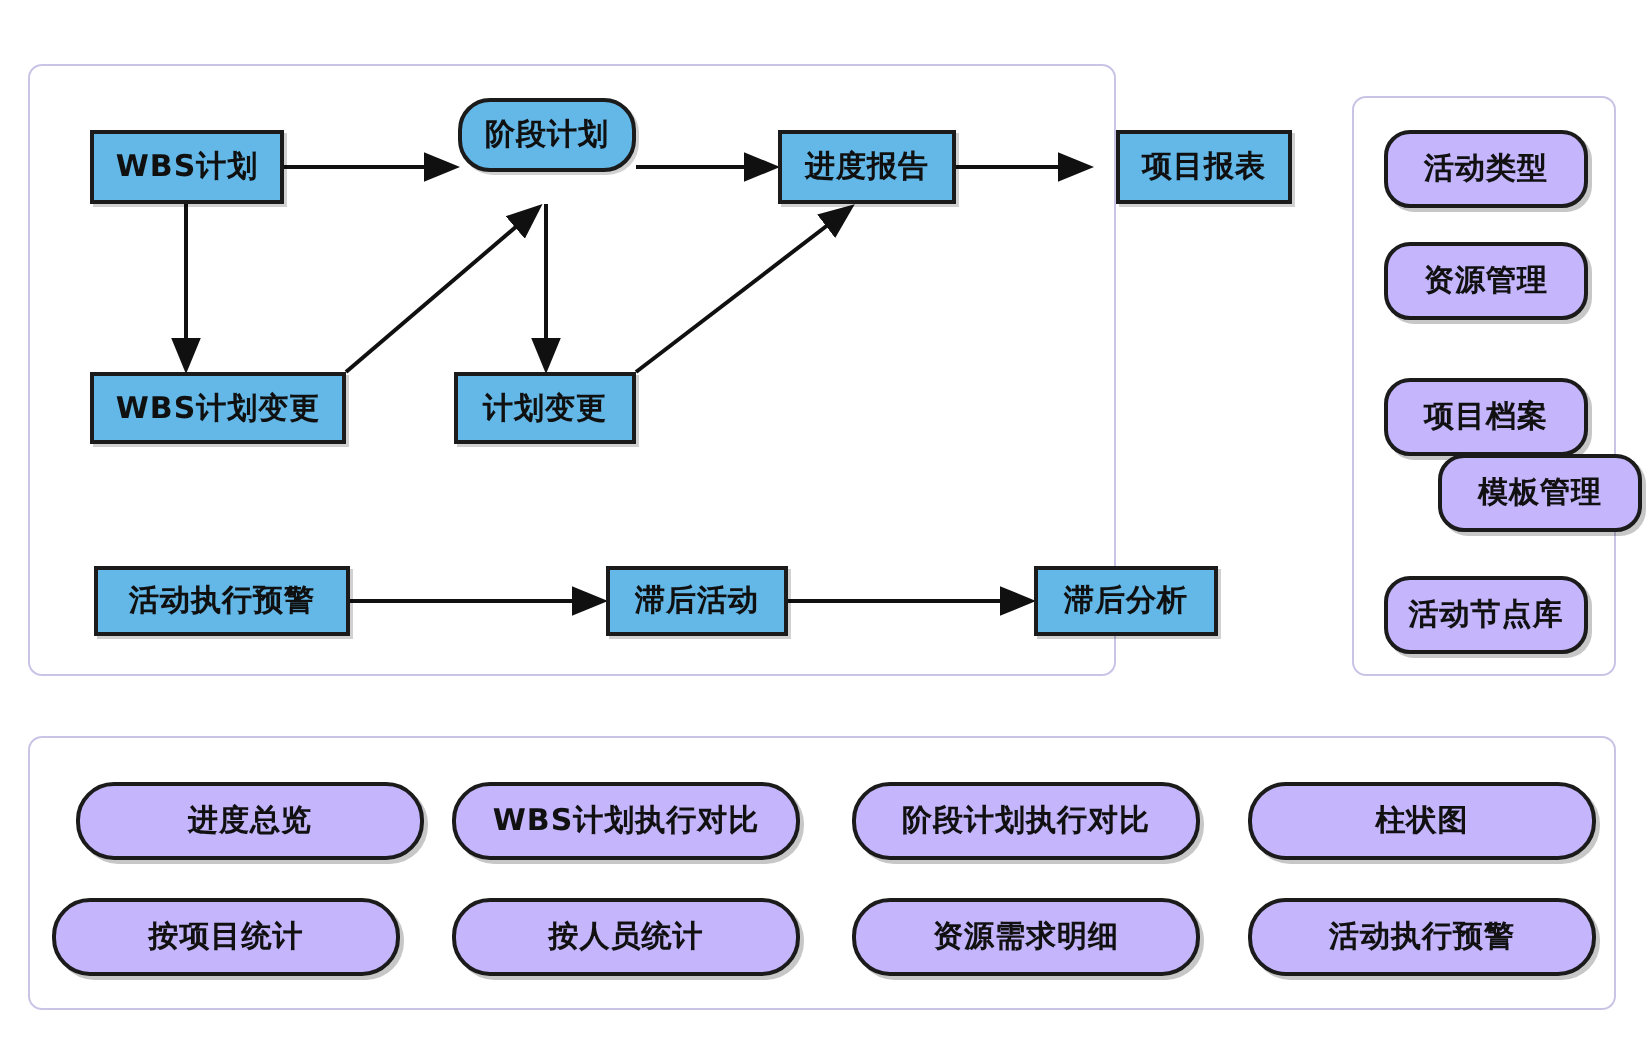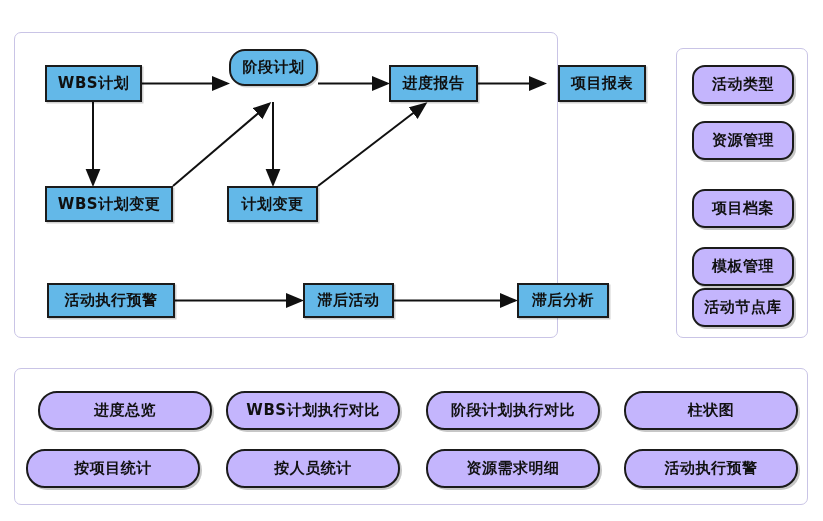--- a/index.html
+++ b/index.html
@@ -127,21 +127,21 @@
 <div class="panel" id="side-panel">
   <div class="pill side" style="top:16px;">
     <span>活动类型</span>
   </div>
   <div class="pill side" style="top:72px;">
     <span>资源管理</span>
   </div>
   <div class="pill side" style="top:128px;margin-top:12px;">
     <span>项目档案</span>
   </div>
-  <div class="pill side" style="top:198px;">
+  <div class="pill side" style="top:178px;margin-left:27px;">
     <span>模板管理</span>
   </div>
   <div class="pill side" style="top:239px;">
     <span>活动节点库</span>
   </div>
 </div>
 
 <div class="panel" id="bottom-panel">
   <div class="pill report" style="left:23px;top:22px;">
     <span>进度总览</span>

